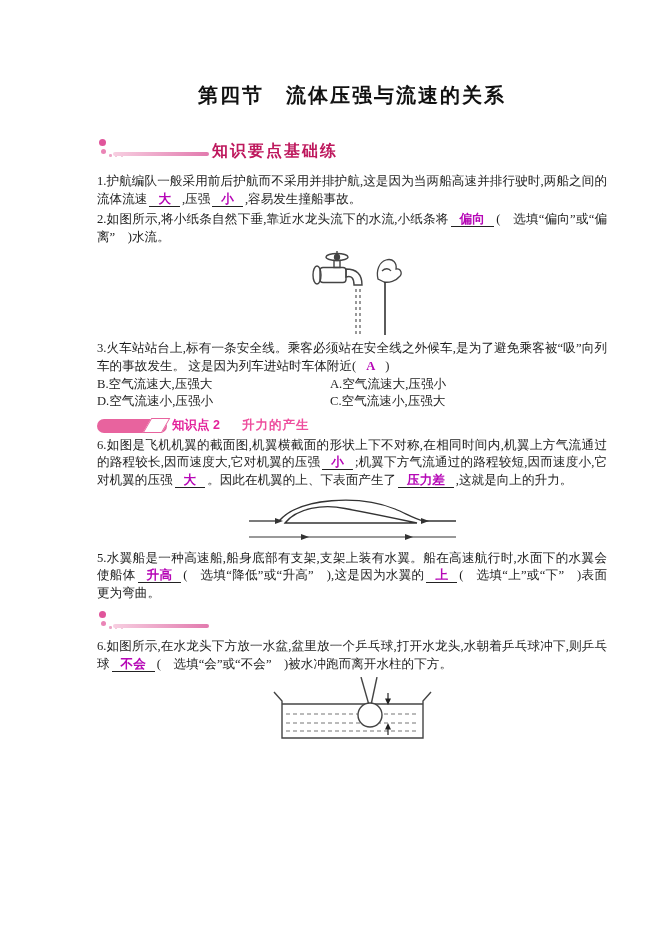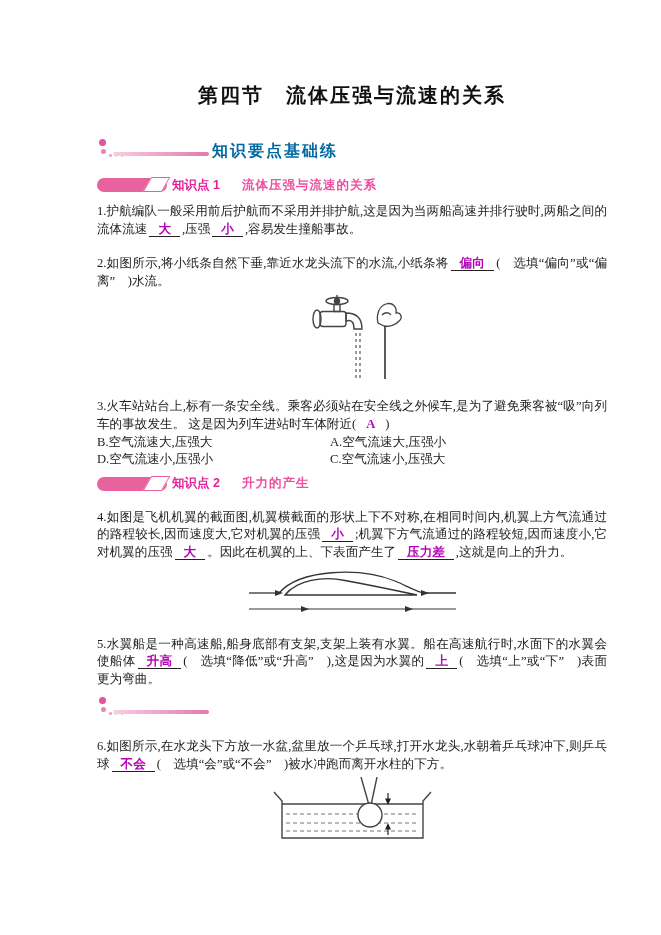--- a/index.html
+++ b/index.html
@@ -24,35 +24,35 @@
   .banner { position: relative; height: 24px; margin-top: 30px; }
   .banner .dot-big  { position:absolute; left:2px;  top:0;   width:7px; height:7px; border-radius:50%; background:#e0559b; }
   .banner .dot-med  { position:absolute; left:4px;  top:10px; width:5px; height:5px; border-radius:50%; background:#ea84b6; }
   .banner .dot-t1   { position:absolute; left:12px; top:15px; width:2.5px; height:2.5px; border-radius:50%; background:#eda6c8; }
   .banner .dot-t2   { position:absolute; left:18px; top:16px; width:2px;   height:2px;   border-radius:50%; background:#efb4d0; }
   .banner .dot-t3   { position:absolute; left:24px; top:16px; width:2px;   height:2px;   border-radius:50%; background:#efb4d0; }
   .banner .grad-line{ position:absolute; left:16px; top:13px; width:96px; height:3.5px; border-radius:2px;
                       background: linear-gradient(to right, #f7cfe1, #e27aae); }
   .banner .banner-title {
     position:absolute; left:115px; top:2px;
-    font-size: 16px; font-weight: bold; letter-spacing: 2px; color: #0369a1;
+    font-size: 16px; font-weight: bold; letter-spacing: 2px; color: #be185d;
     font-family: "Liberation Sans", sans-serif;
   }
 
   
   .kp-row { display: flex; align-items: center; margin-top: 14px; height: 16px; }
   .kp-badge { position: relative; width: 70px; height: 14px; background: #e8639e; border-radius: 7px; flex: none; }
   .kp-badge .kp-para { position:absolute; right:1px; top:-1px; width:19px; height:15px; background:#fff;
                        border:1.3px solid #e8639e; transform: skewX(-30deg); }
   .kp-label { color:#e3219b; font-weight:bold; font-size:12.5px; margin-left:5px; white-space:nowrap;
               font-family: "Liberation Sans", sans-serif; }
   .kp-title { color:#ee4f9e; font-weight:bold; font-size:12.5px; margin-left:22px; white-space:nowrap;
               font-family: "Liberation Sans", sans-serif; letter-spacing:1px; }
 
-  p.q { font-size: 12.6px; line-height: 17.6px; text-align: justify; margin-top: 17px; }
+  p.q { font-size: 12.6px; line-height: 17.6px; text-align: justify; margin-top: 3px; }
   p.q:first-of-type { margin-top: 10px; }
 
   .blank {
     color: #b607b6;
     border-bottom: 1px solid #222;
     padding: 0 9px;
     margin: 0 2px;
     font-weight: bold;
     white-space: nowrap;
   }
@@ -77,27 +77,20 @@
   <div class="banner">
     <span class="dot-big"></span>
     <span class="dot-med"></span>
     <span class="dot-t1"></span>
     <span class="dot-t2"></span>
     <span class="dot-t3"></span>
     <span class="grad-line"></span>
     <span class="banner-title">知识要点基础练</span>
   </div>
 
-  <div class="kp-row">
-    <span class="kp-badge">
-      <span class="kp-para"></span>
-    </span>
-    <span class="kp-label">知识点 1</span>
-    <span class="kp-title">流体压强与流速的关系</span>
-  </div>
 
   <p class="q"><span>1.护航编队一般采用前后护航而不采用并排护航,这是因为当两船高速并排行驶时,两船之间的流体流速</span><span class="blank">大</span><span>,压强</span><span class="blank">小</span><span>,容易发生撞船事故。</span></p>
 
   <p class="q"><span>2.如图所示,将小纸条自然下垂,靠近水龙头流下的水流,小纸条将</span><span class="blank">偏向</span><span>(　选填“偏向”或“偏离”　)水流。</span></p>
 
   <div class="figure">
     <svg width="120" height="88" viewBox="0 0 120 88">
       <g stroke="#444" fill="none" stroke-width="1.4">
         <ellipse cx="45" cy="8" rx="11" ry="3.5"></ellipse>
         <circle cx="45" cy="8" r="2.5" fill="#444"></circle>
@@ -128,21 +121,21 @@
   </div>
 
   <div class="kp-row kp2">
     <span class="kp-badge">
       <span class="kp-para"></span>
     </span>
     <span class="kp-label">知识点 2</span>
     <span class="kp-title">升力的产生</span>
   </div>
 
-  <p class="q q4"><span>4.如图是飞机机翼的截面图,机翼横截面的形状上下不对称,在相同时间内,机翼上方气流通过的路程较长,因而速度大,它对机翼的压强</span><span class="blank">小</span><span>;机翼下方气流通过的路程较短,因而速度小,它对机翼的压强</span><span class="blank">大</span><span>。因此在机翼的上、下表面产生了</span><span class="blank">压力差</span><span>,这就是向上的升力。</span></p>
+  <p class="q q4"><span>6.如图是飞机机翼的截面图,机翼横截面的形状上下不对称,在相同时间内,机翼上方气流通过的路程较长,因而速度大,它对机翼的压强</span><span class="blank">小</span><span>;机翼下方气流通过的路程较短,因而速度小,它对机翼的压强</span><span class="blank">大</span><span>。因此在机翼的上、下表面产生了</span><span class="blank">压力差</span><span>,这就是向上的升力。</span></p>
 
   <div class="figure">
     <svg width="215" height="54" viewBox="0 0 215 54">
       <g stroke="#333" fill="none" stroke-width="1.3">
         <line x1="4" y1="28" x2="33" y2="28"></line>
         <path d="M34,28 C55,4 115,2 150,16 C160,20 168,25 178,28"></path>
         <line x1="178" y1="28" x2="211" y2="28"></line>
       </g>
       <polygon points="38,28 30,25 30,31" fill="#333"></polygon>
       <polygon points="184,28 176,25 176,31" fill="#333"></polygon>

